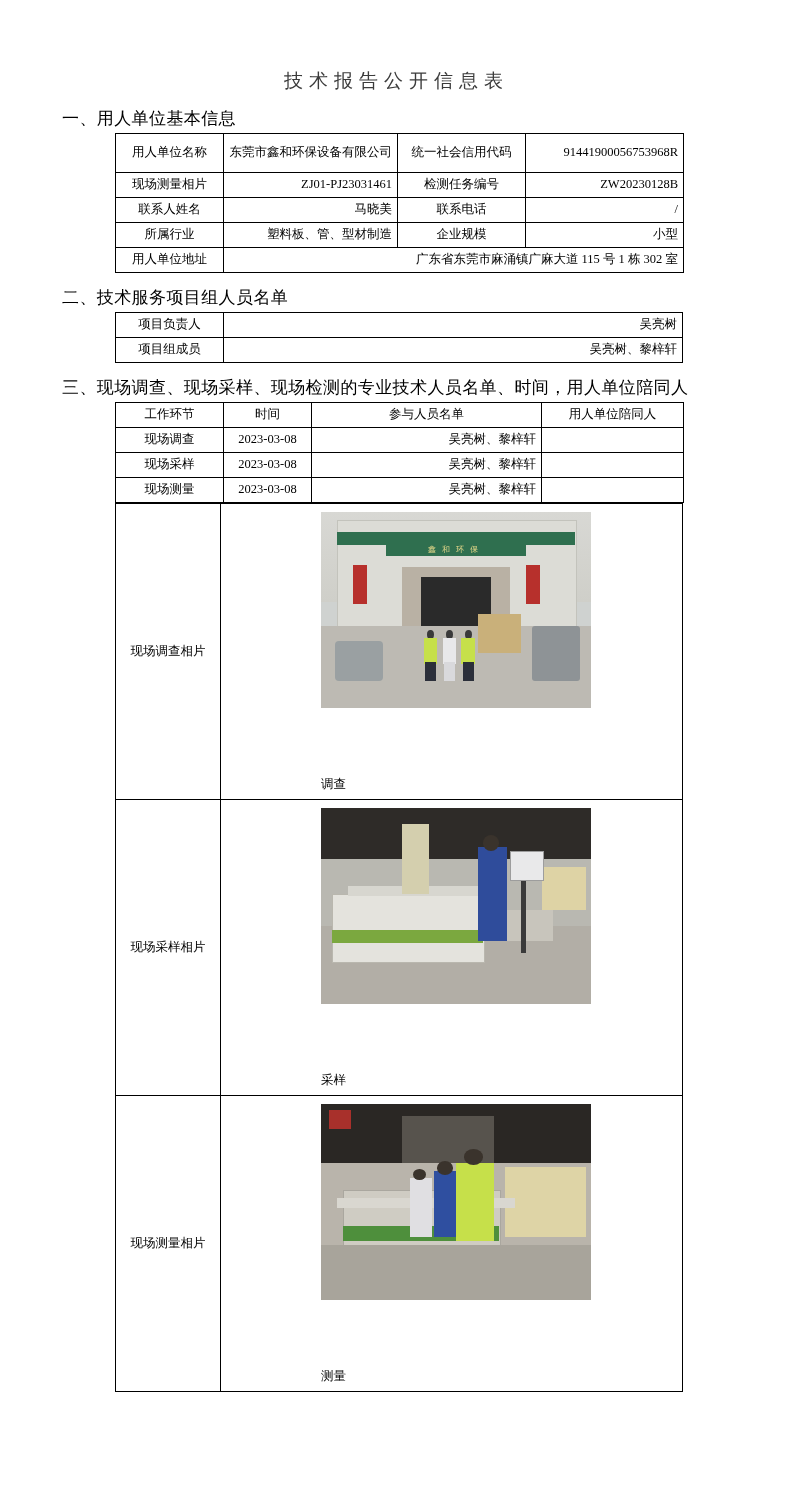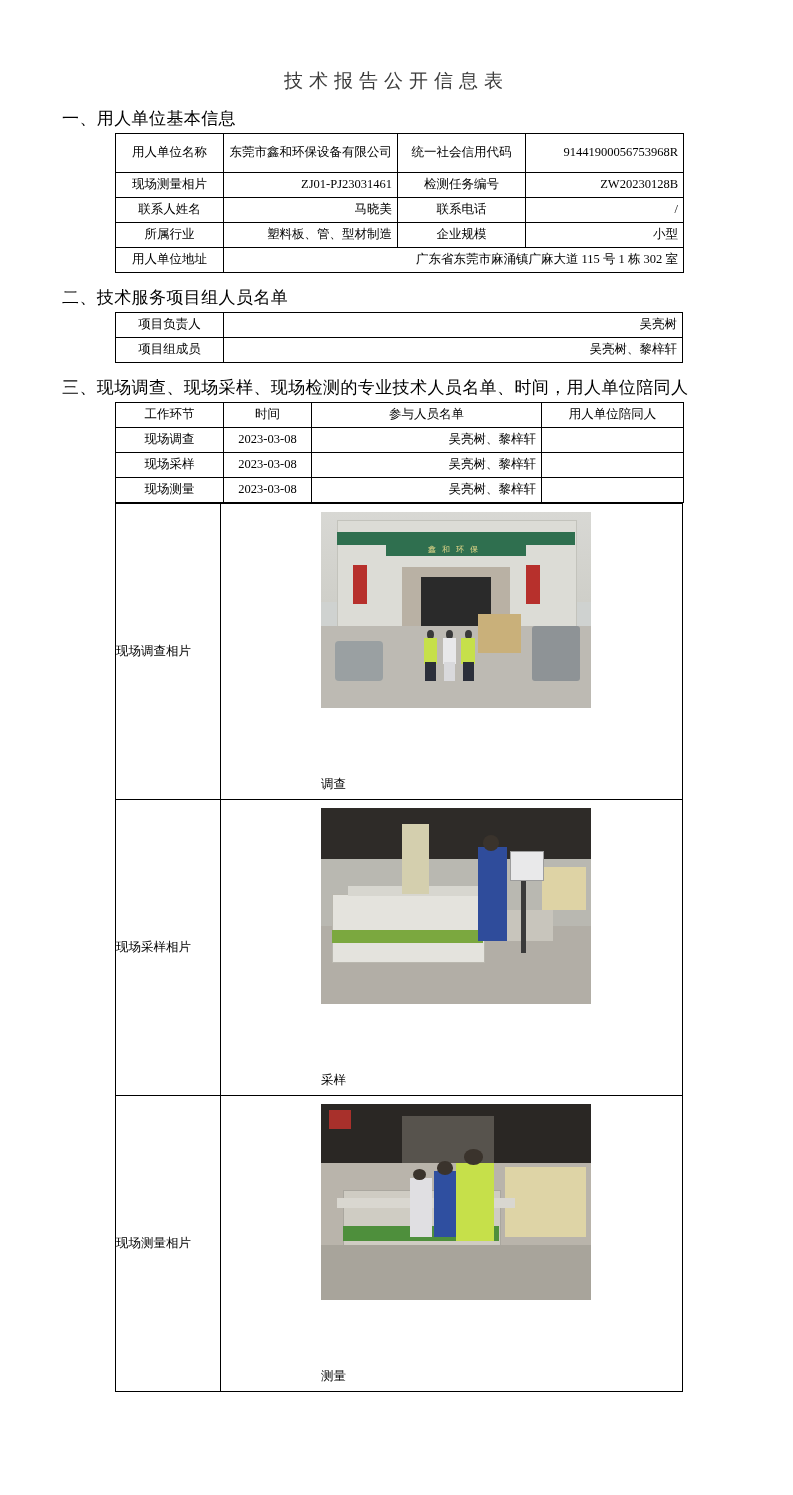--- a/index.html
+++ b/index.html
@@ -54,21 +54,21 @@
     height: 20px;
   }
   td.c { text-align: center; }
   td.l { text-align: right; }
 
   
   table.t-photo { width: 568px; }
   table.t-photo td { padding: 0; }
   .photo-label {
     width: 105px;
-    text-align: left;
+    text-align: center;
     font-size: 12.5px;
   }
   .photo-cell {
     position: relative;
     height: 295px;
     vertical-align: top;
   }
   .photo-inner {
     position: relative;
     height: 100%;

